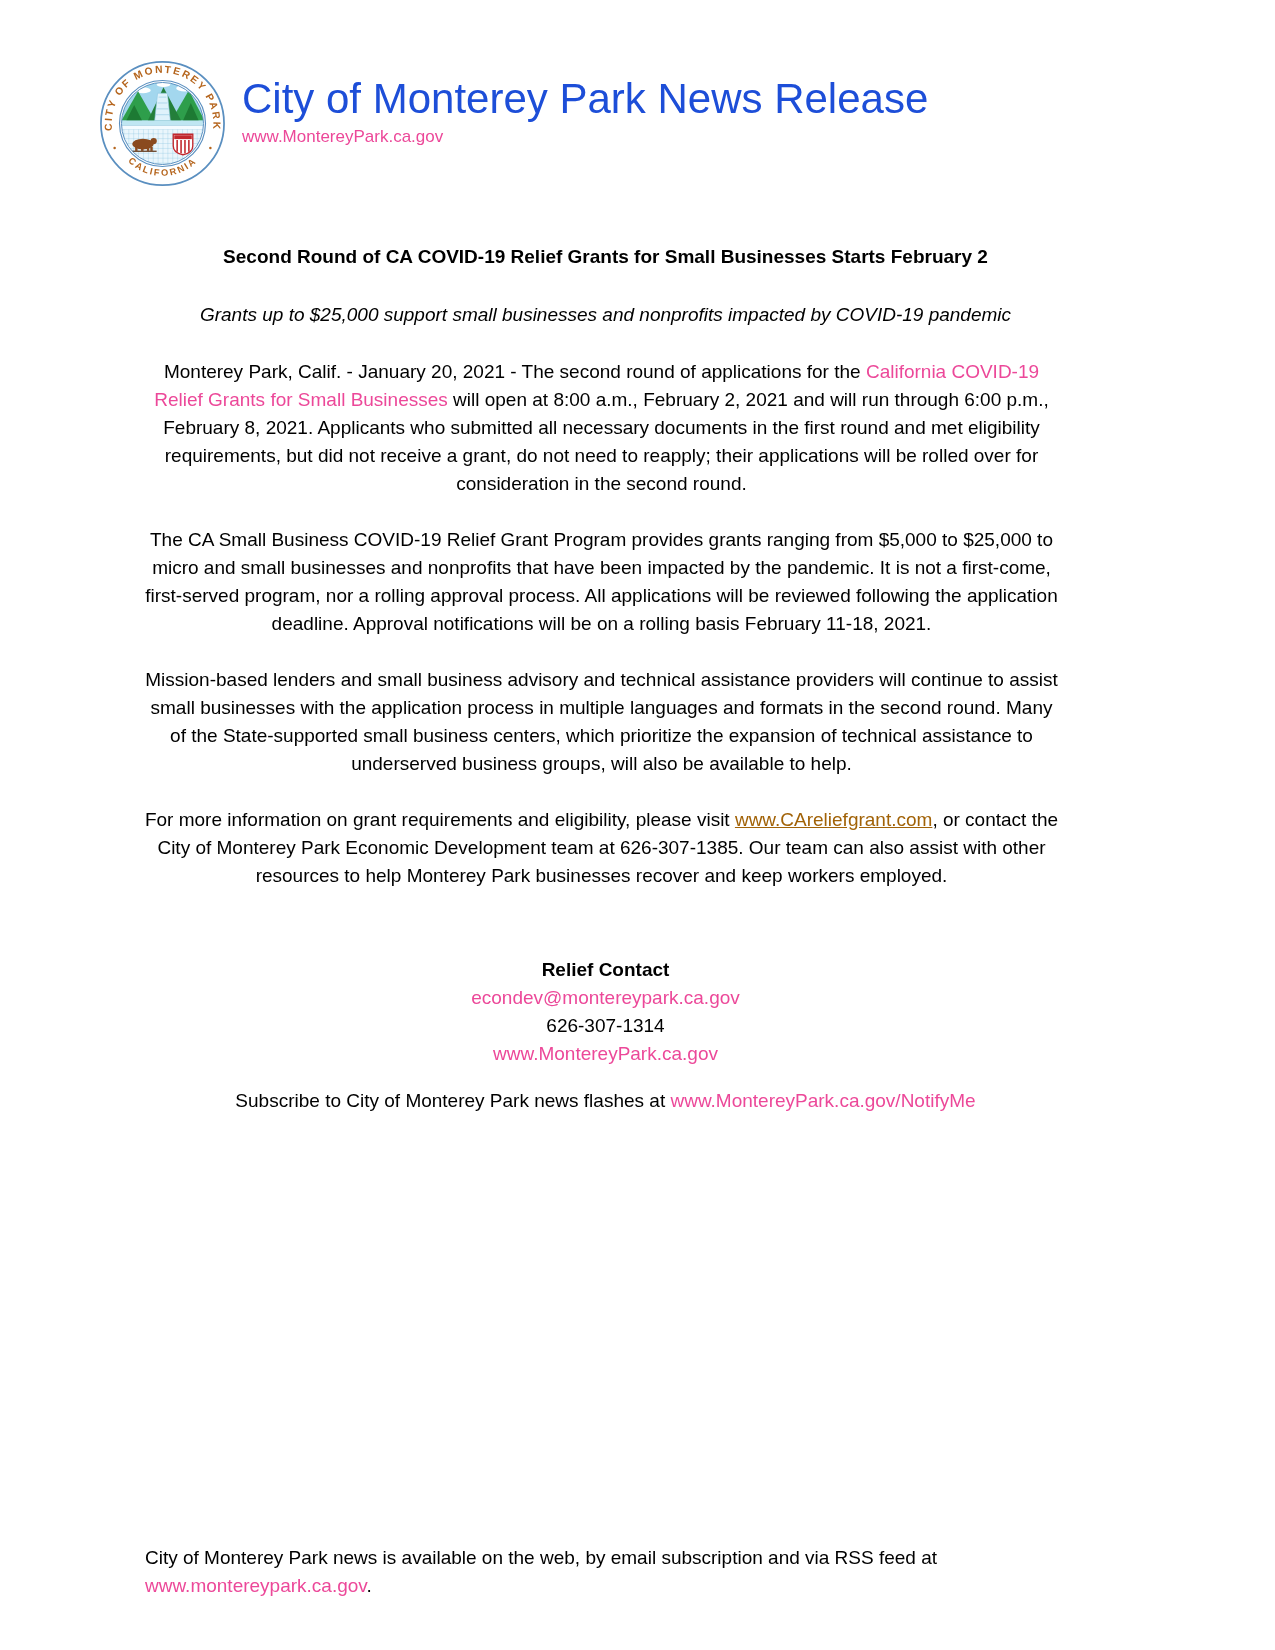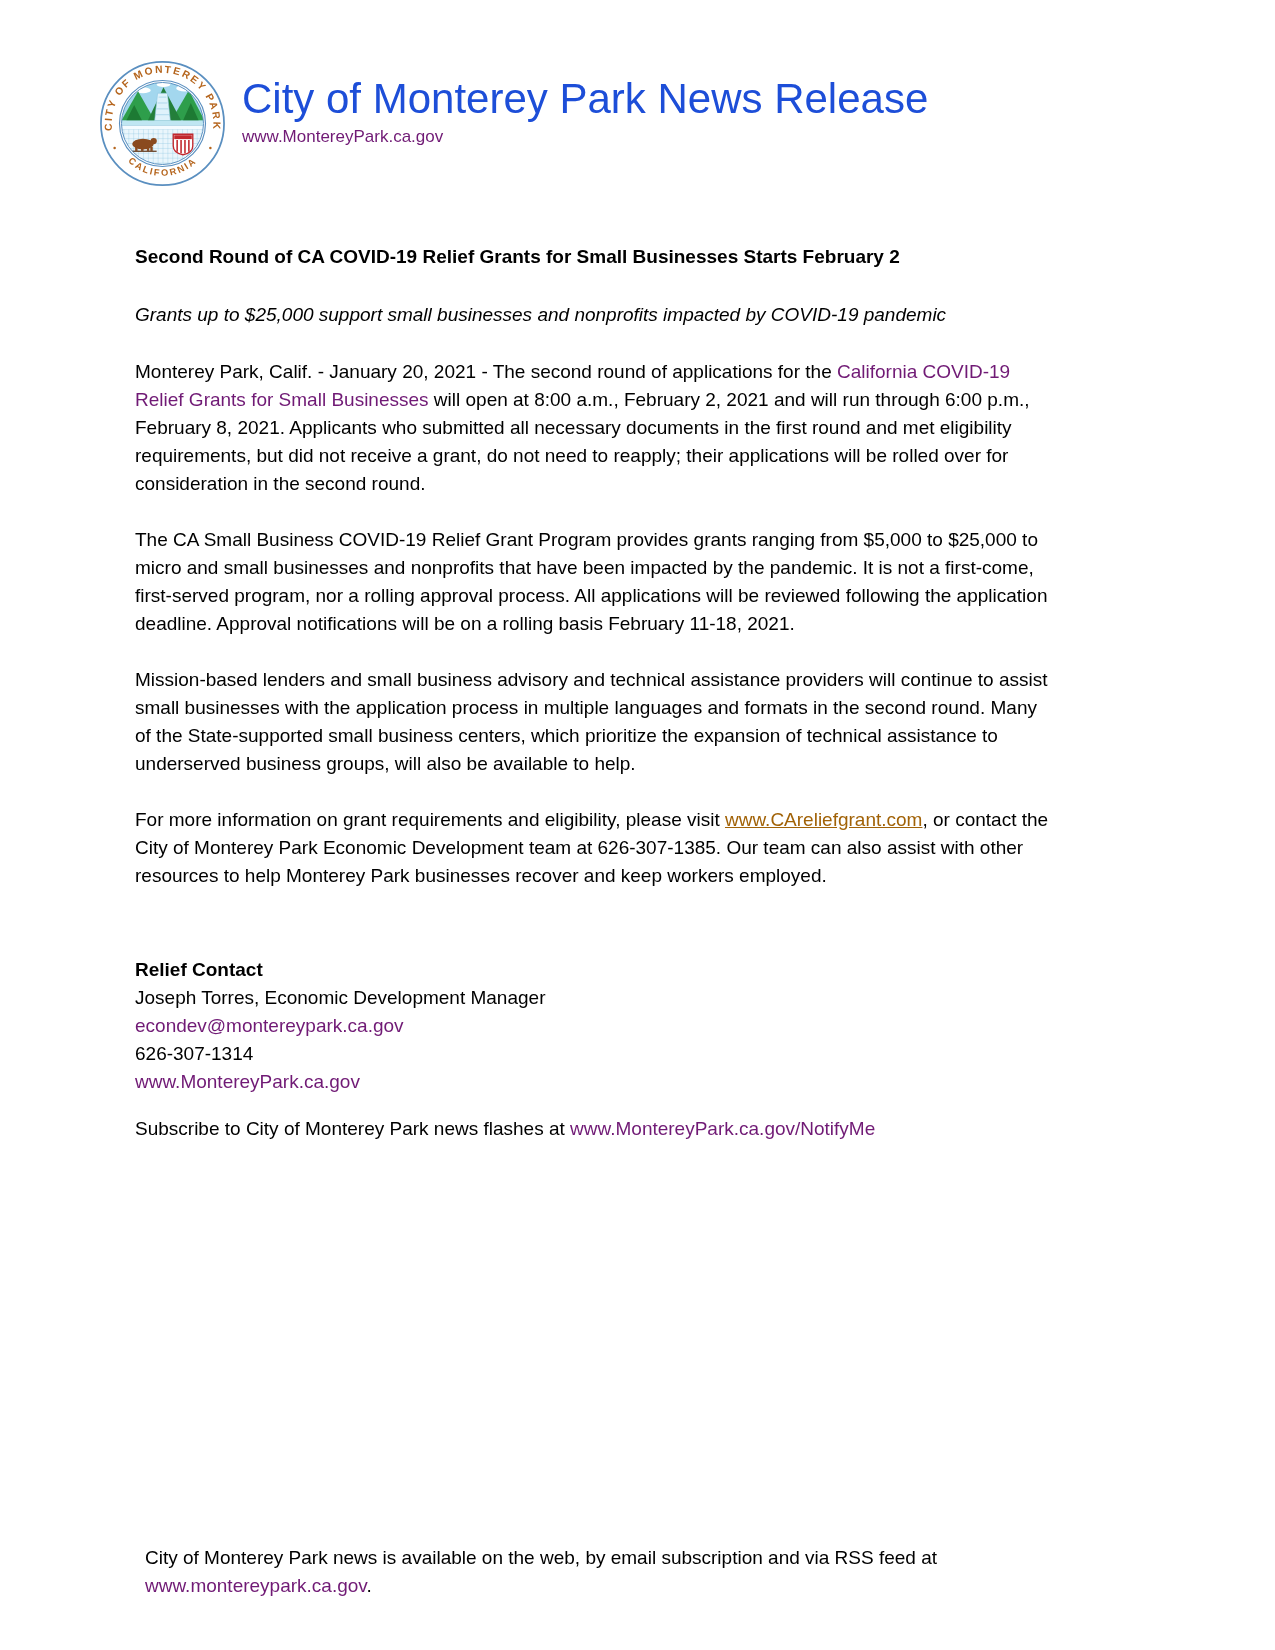--- a/index.html
+++ b/index.html
@@ -33,29 +33,30 @@
   .header-url {
     font-size: 17px;
     margin-top: 6px;
     color: #0000e6;
   }
 
   
   .content {
     position: absolute;
     top: 243px;
-    left: 135px;
+    left: 143px;
     width: 925px;
     font-size: 19px;
     line-height: 28px;
+    text-align: center;
   }
   .headline { font-weight: 700; margin: 0 0 30px 0; }
   .subtitle { font-style: italic; margin: 0 0 29px 0; }
   .para { margin: 0 8px 28px 0; }
-  .link-blue { color: #701a75; text-decoration: none; cursor: pointer; }
+  .link-blue { color: #ec4899; text-decoration: none; cursor: pointer; }
   .link-visited { color: #a16207; text-decoration: underline; cursor: pointer; }
 
   .media { margin-top: 66px; }
   .media-heading { font-weight: 700; }
   .media-line { margin: 0; }
 
   .subscribe { }
 
   
   .footer {
@@ -147,21 +148,20 @@
     <p class="para"><span>Monterey Park, Calif. - January 20, 2021 - The second round of applications for the </span><span class="link-blue">California COVID-19 Relief Grants for Small Businesses</span><span> will open at 8:00 a.m., February 2, 2021 and will run through 6:00 p.m., February 8, 2021. Applicants who submitted all necessary documents in the first round and met eligibility requirements, but did not receive a grant, do not need to reapply; their applications will be rolled over for consideration in the second round.</span></p>
 
     <p class="para">The CA Small Business COVID-19 Relief Grant Program provides grants ranging from $5,000 to $25,000 to micro and small businesses and nonprofits that have been impacted by the pandemic. It is not a first-come, first-served program, nor a rolling approval process. All applications will be reviewed following the application deadline. Approval notifications will be on a rolling basis February 11-18, 2021.</p>
 
     <p class="para">Mission-based lenders and small business advisory and technical assistance providers will continue to assist small businesses with the application process in multiple languages and formats in the second round. Many of the State-supported small business centers, which prioritize the expansion of technical assistance to underserved business groups, will also be available to help.</p>
 
     <p class="para"><span>For more information on grant requirements and eligibility, please visit </span><span class="link-visited">www.CAreliefgrant.com</span><span>, or contact the City of Monterey Park Economic Development team at 626-307-1385. Our team can also assist with other resources to help Monterey Park businesses recover and keep workers employed.</span></p>
 
     <div class="media">
       <p class="media-line media-heading">Relief Contact</p>
-      <p class="media-line">Joseph Torres, Economic Development Manager</p>
       <p class="media-line link-blue">econdev@montereypark.ca.gov</p>
       <p class="media-line">626-307-1314</p>
       <p class="media-line link-blue">www.MontereyPark.ca.gov</p>
     </div>
 
     <p class="subscribe"><span>Subscribe to City of Monterey Park news flashes at </span><span class="link-blue">www.MontereyPark.ca.gov/NotifyMe</span></p>
   </div>
 
   <div class="footer"><span>City of Monterey Park news is available on the web, by email subscription and via RSS feed at </span><span class="link-blue">www.montereypark.ca.gov</span><span>.</span></div>
 

